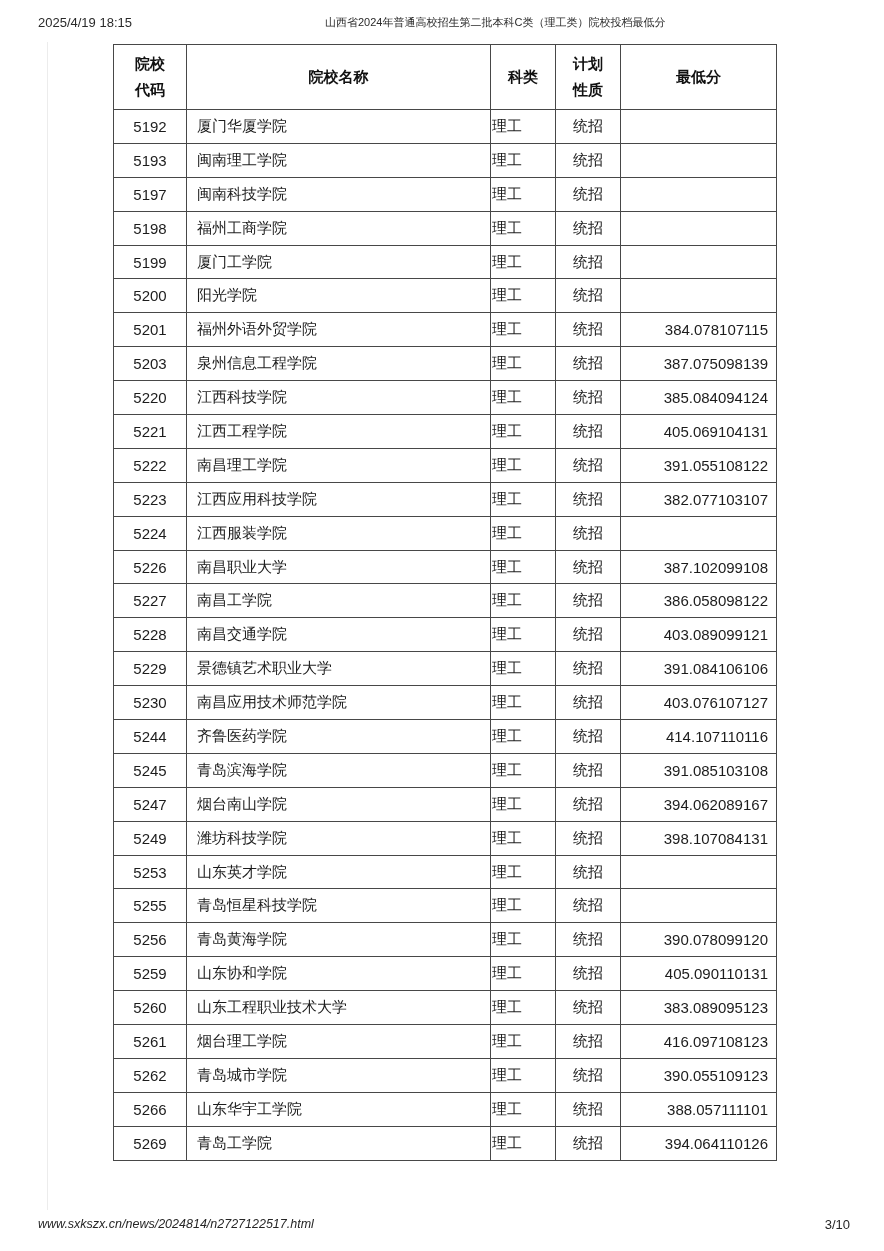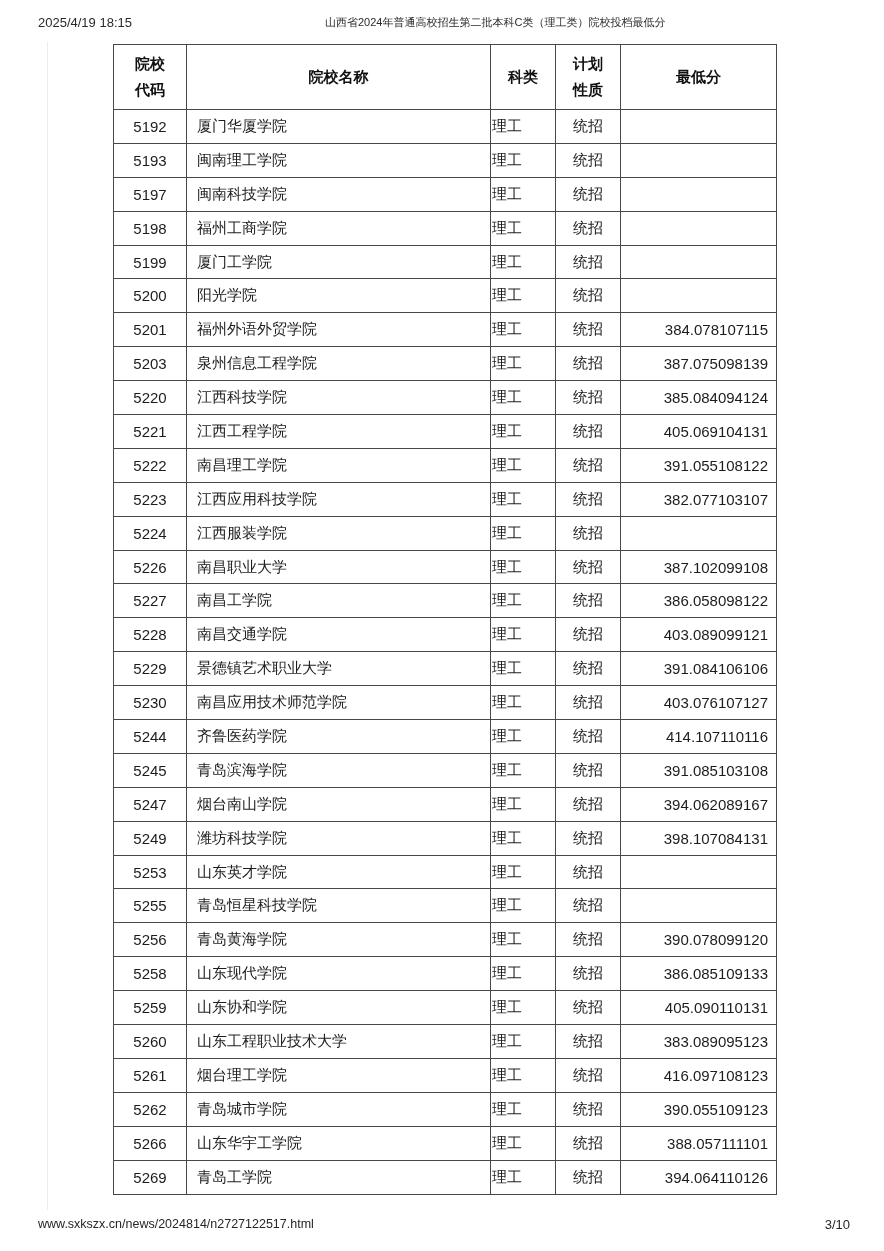--- a/index.html
+++ b/index.html
@@ -49,21 +49,21 @@
     vertical-align:middle;
     color:#1c1c1c;
   }
   .cell-code    { text-align:center; }
   .cell-name    { text-align:left; padding-left:10px; }
   .cell-subject { text-align:left; }
   .cell-plan    { text-align:center; }
   .cell-score   { text-align:right; padding-right:8px; }
   .ftr-url {
     position:absolute; left:38px; top:1217px;
-    font-size:12.5px; color:#262626; white-space:nowrap;
+    font-size:12.5px; color:#262626; white-space:nowrap;font-style:italic;
   }
   .ftr-page {
     position:absolute; right:34px; top:1217px;
     font-size:13px; color:#262626; white-space:nowrap;
   }
 </style>
 </head>
 <body>
 
 <div class="hdr-timestamp">2025/4/19 18:15</div>
@@ -264,27 +264,20 @@
         <td class="cell-score"></td>
       </tr>
       <tr>
         <td class="cell-code">5256</td>
         <td class="cell-name">青岛黄海学院</td>
         <td class="cell-subject">理工</td>
         <td class="cell-plan">统招</td>
         <td class="cell-score">390.078099120</td>
       </tr>
       <tr>
-        <td class="cell-code">5258</td>
-        <td class="cell-name">山东现代学院</td>
-        <td class="cell-subject">理工</td>
-        <td class="cell-plan">统招</td>
-        <td class="cell-score">386.085109133</td>
-      </tr>
-      <tr>
         <td class="cell-code">5259</td>
         <td class="cell-name">山东协和学院</td>
         <td class="cell-subject">理工</td>
         <td class="cell-plan">统招</td>
         <td class="cell-score">405.090110131</td>
       </tr>
       <tr>
         <td class="cell-code">5260</td>
         <td class="cell-name">山东工程职业技术大学</td>
         <td class="cell-subject">理工</td>

